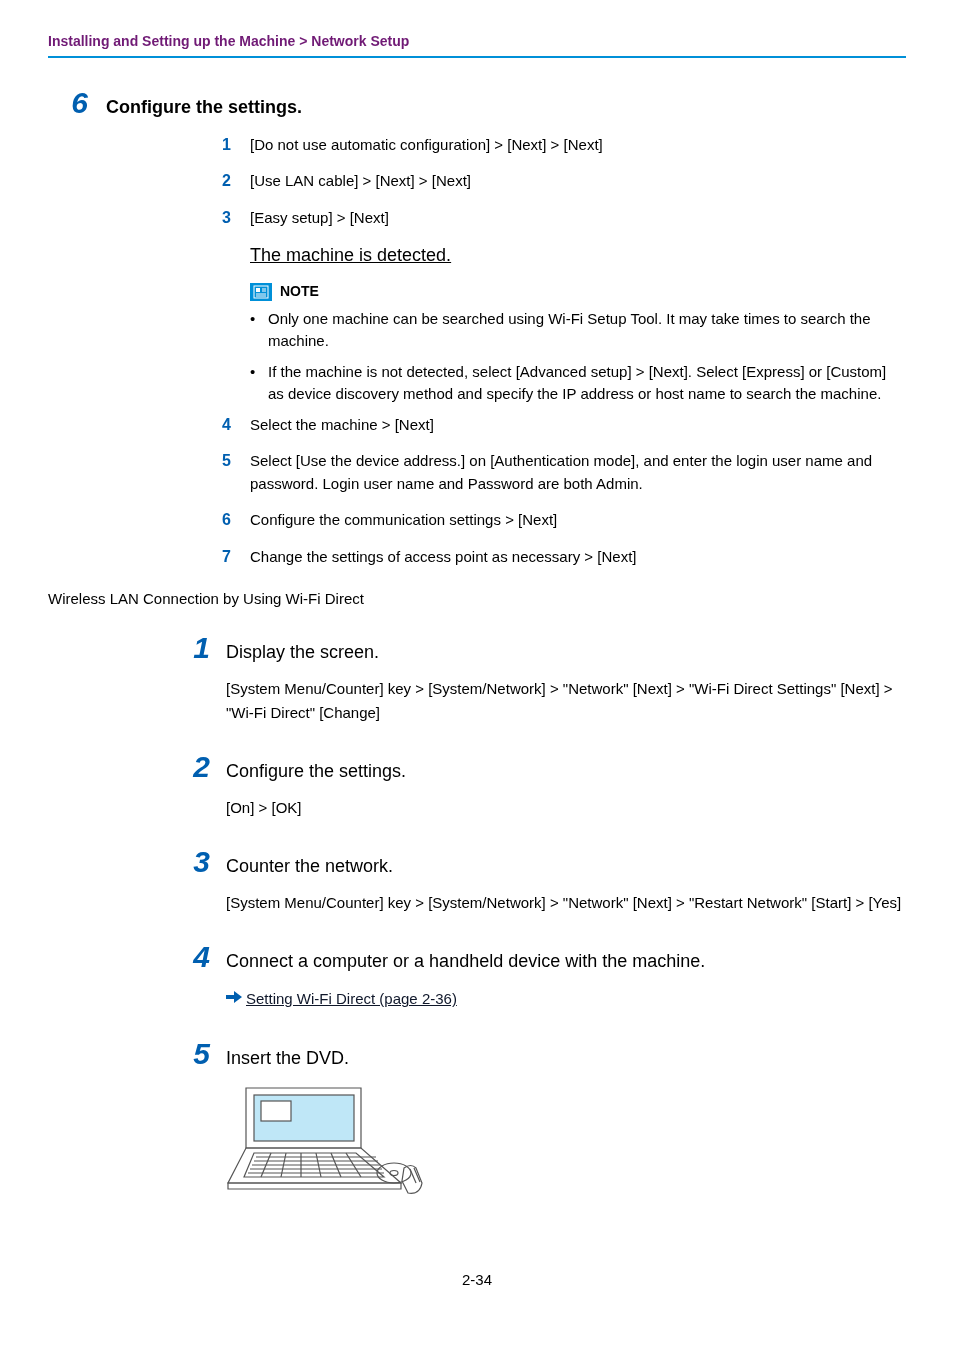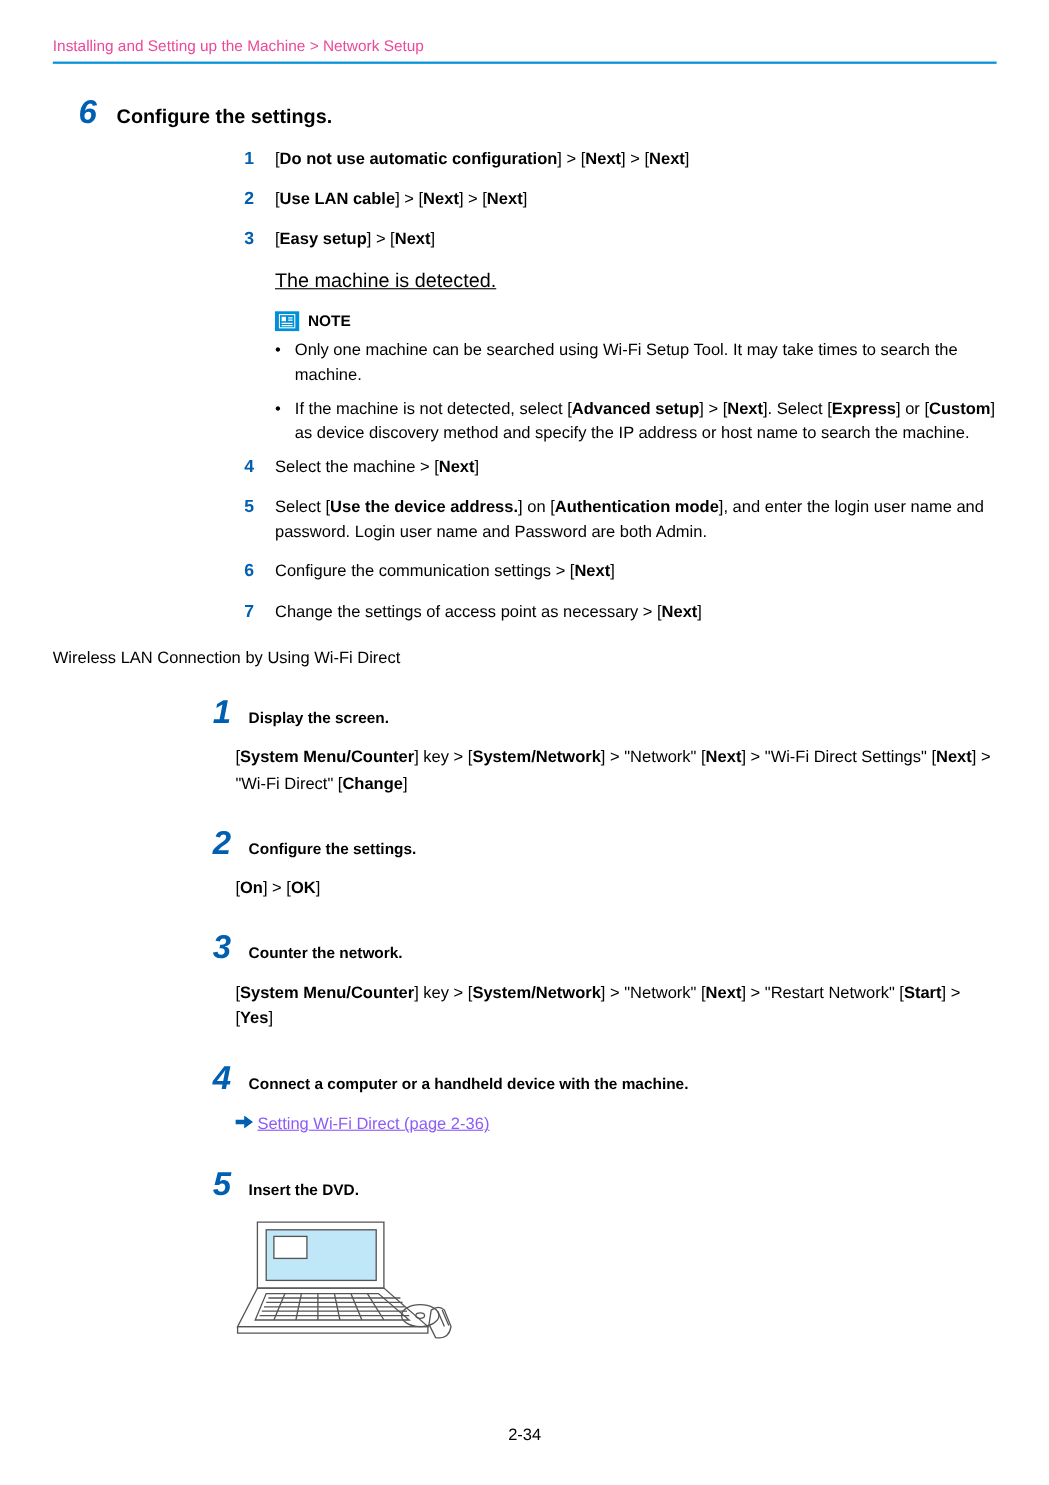--- a/index.html
+++ b/index.html
@@ -10,22 +10,23 @@
     margin: 0 auto;
     color: #000;
     font-size: 15px;
     line-height: 1.4;
   }
   .page {
     padding: 32px 48px 40px 48px;
   }
   .breadcrumb {
     font-size: 14px;
-    color: #ec4899;
+    color: #701a75;
     margin-bottom: 4px;
+    font-weight: bold;
   }
   .hr-blue {
     height: 2px;
     background: #0090d8;
     margin-bottom: 24px;
   }
   .main-step {
     display: flex;
     margin-bottom: 10px;
     align-items: baseline;
@@ -128,53 +129,53 @@
     width: 44px;
     flex-shrink: 0;
     color: #005fb0;
     font-weight: 900;
     font-size: 30px;
     font-style: italic;
     text-align: right;
     padding-right: 16px;
   }
   .step-block-title {
-    font-weight: 700;
-    font-size: 14px;
+    font-weight: 400;
+    font-size: 18px;
   }
   .step-block-body {
-    margin-left: 32px;
+    margin-left: 44px;
     font-size: 15px;
     line-height: 1.55;
   }
   .xref-row {
     display: flex;
     align-items: center;
     margin-top: 6px;
   }
   .xref-arrow {
     width: 20px;
     flex-shrink: 0;
     color: #005fb0;
     font-size: 16px;
   }
   .xref-link {
-    color: #8b5cf6;
+    color: #0f172a;
     text-decoration: underline;
     font-size: 15px;
   }
   .illustration {
     margin-top: 6px;
   }
   .page-number {
     text-align: center;
     font-size: 15px;
     margin-top: 60px;
   }
-  b { font-weight: 700; }
+  b { font-weight: 400; }
 </style>
 </head>
 <body>
 
 <div class="page">
 
   <div class="breadcrumb">Installing and Setting up the Machine &gt; Network Setup</div>
   <div class="hr-blue"></div>
 
   <div class="main-step">

